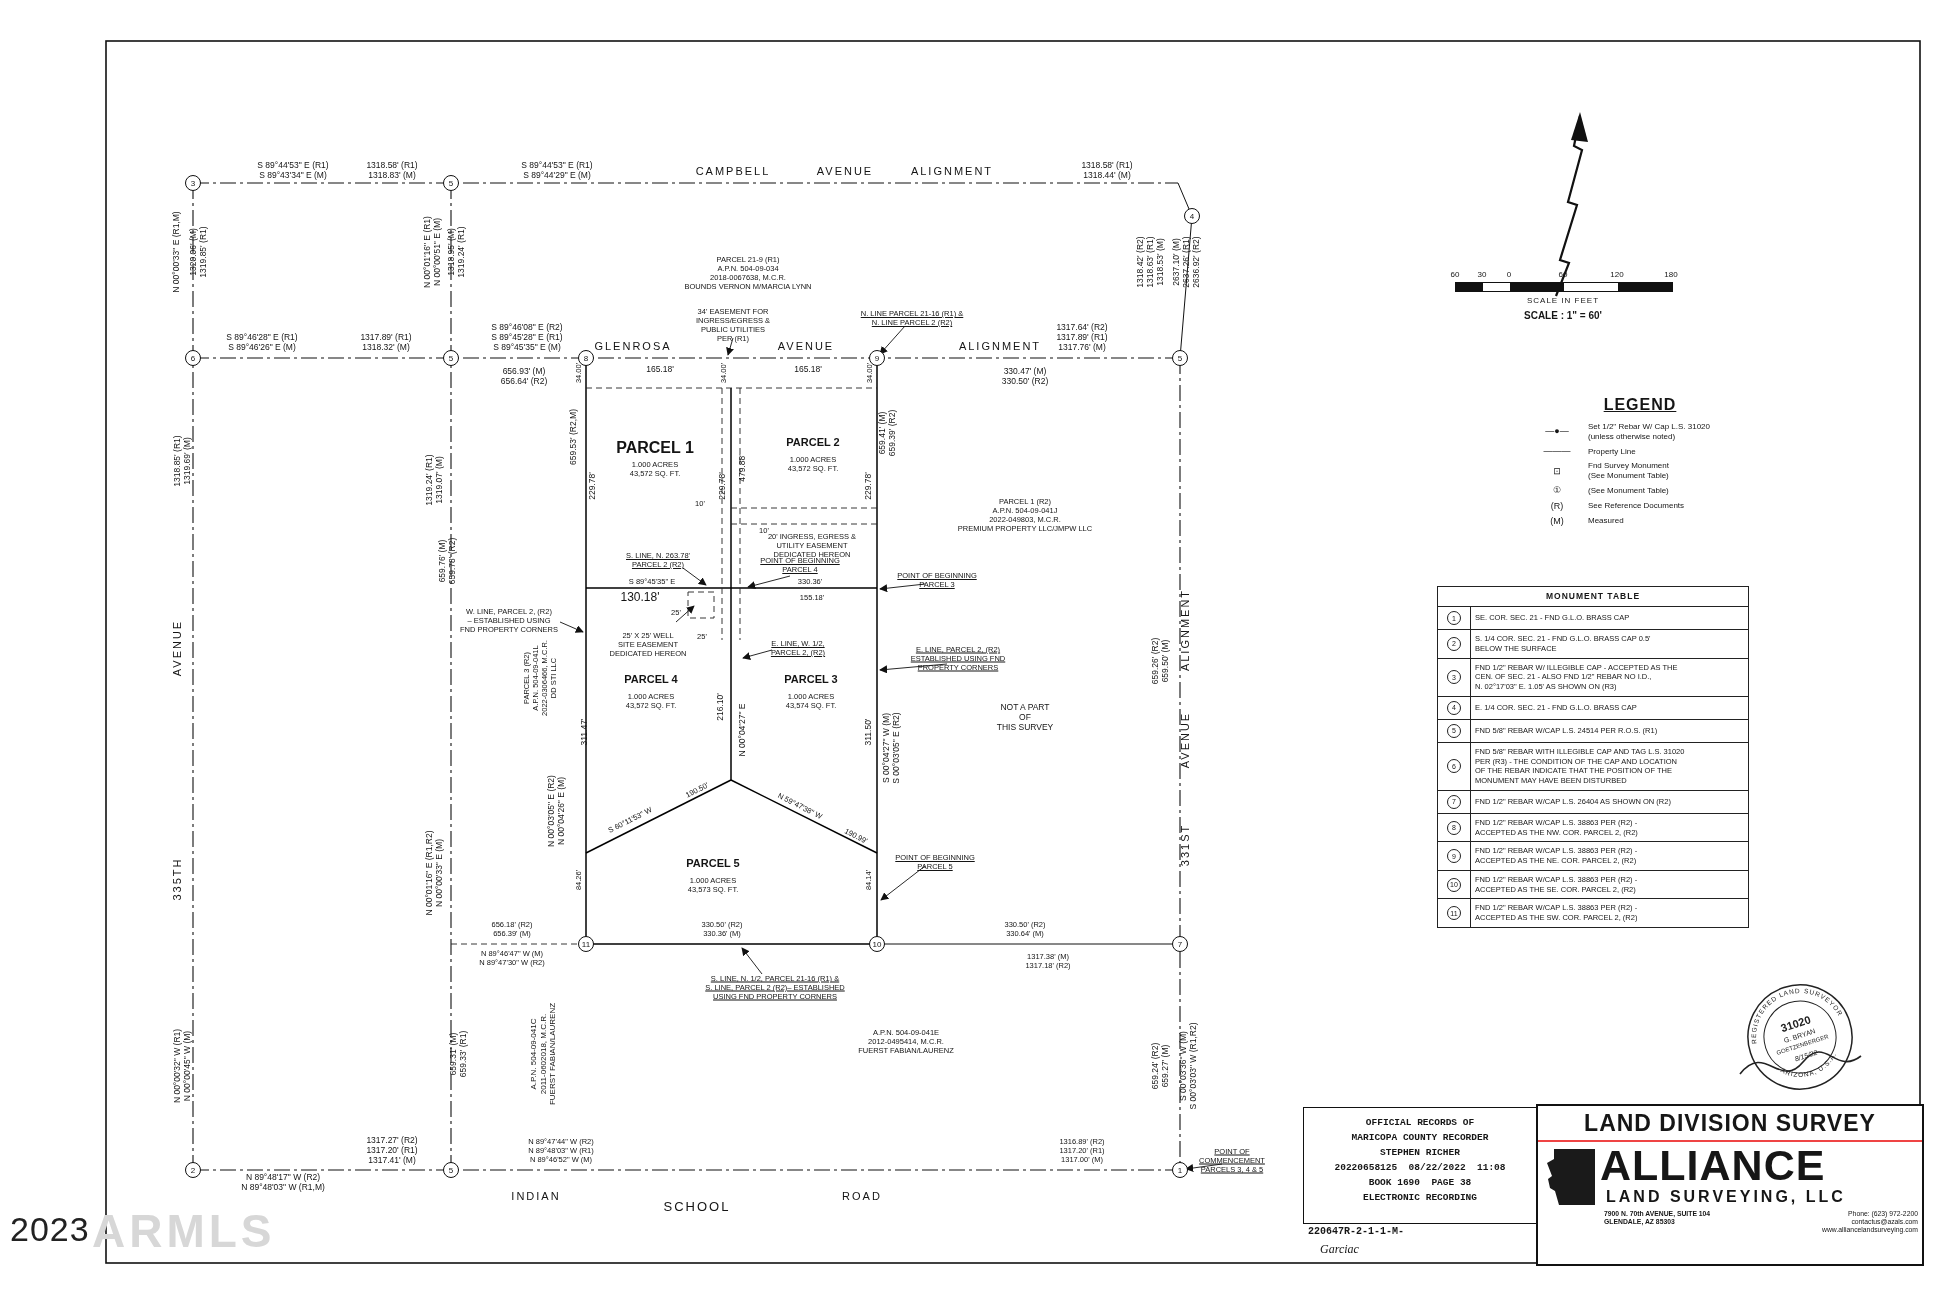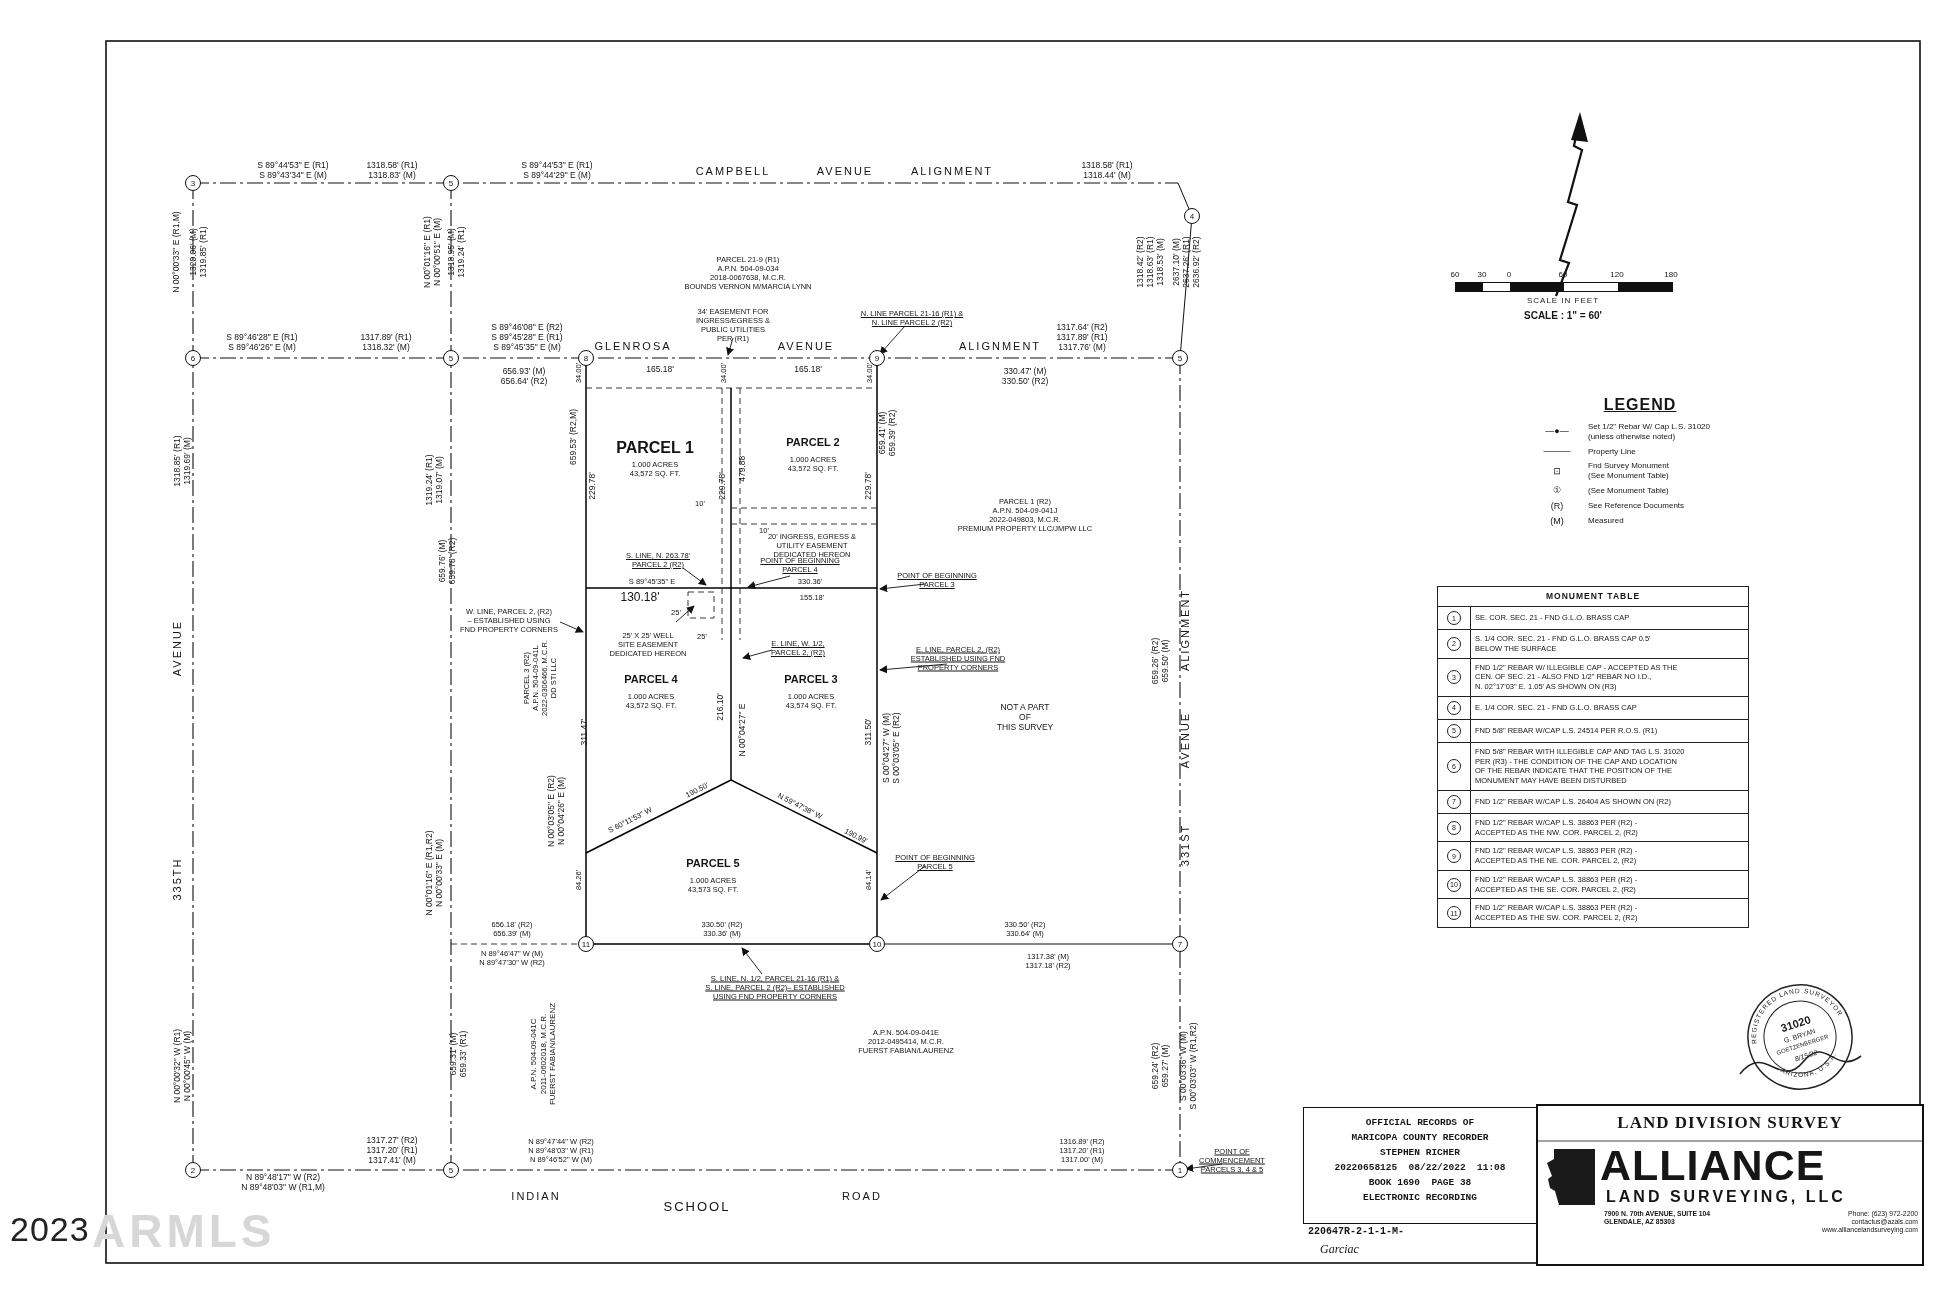--- a/index.html
+++ b/index.html
@@ -35,22 +35,22 @@
   
   #records{position:absolute;left:1303px;top:1107px;width:232px;height:108px;border:1.5px solid #111;padding-top:7px}
   .rec-line{font-family:"Liberation Mono",monospace;font-weight:bold;font-size:9.5px;
             line-height:15px;text-align:center;white-space:pre}
   #rec-ref{position:absolute;left:1308px;top:1226px;font-family:"Liberation Mono",monospace;
            font-weight:bold;font-size:10px}
   #rec-sig{position:absolute;left:1320px;top:1242px;font-family:"Liberation Serif",serif;
            font-style:italic;font-size:12px}
   
   #titleblock{position:absolute;left:1536px;top:1104px;width:384px;height:158px;border:2px solid #111;background:#fff}
-  #tb-row1{height:34px;border-bottom:2px solid #a3a3a3;display:flex;align-items:center;justify-content:center;
-           font-size:17px;font-weight:bold;letter-spacing:1px;font-family:Liberation Serif, serif}
+  #tb-row1{height:34px;border-bottom:2px solid #ef4444;display:flex;align-items:center;justify-content:center;
+           font-size:23px;font-weight:bold;letter-spacing:1px;font-family:Liberation Sans, sans-serif}
   #tb-row2{position:relative;height:92px}
   #tb-company{position:absolute;left:62px;top:0px;font-size:43px;font-weight:900;letter-spacing:1px;line-height:46px}
   #tb-company-sub{position:absolute;left:68px;top:46px;font-size:16px;font-weight:bold;letter-spacing:3px}
   #tb-contact{position:absolute;left:66px;top:68px;right:4px;display:flex;justify-content:space-between;
               font-size:6.8px;line-height:8px;font-weight:bold}
   #tb-contact .c2{text-align:right;font-weight:normal}
   #tb-row3{height:28px;border-top:2px solid #111;display:flex}
   #tb-row3 div{flex:1;display:flex;align-items:center;justify-content:center;font-size:11px;font-weight:bold}
   #tb-row3 div + div{border-left:2px solid #111}
   #az-logo{position:absolute;left:6px;top:4px}

